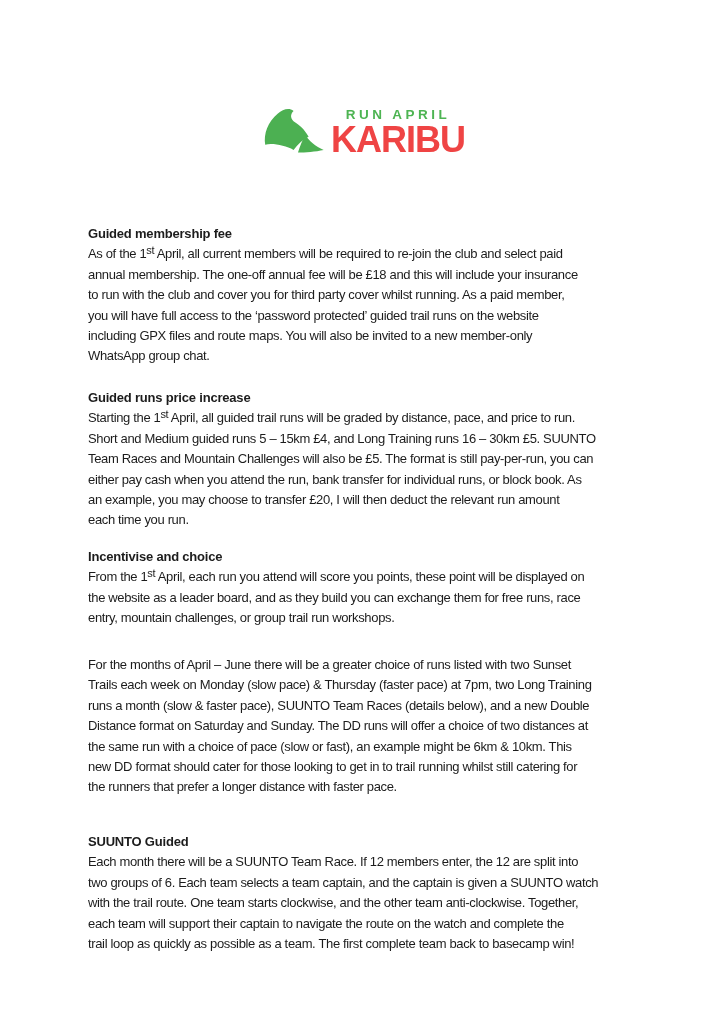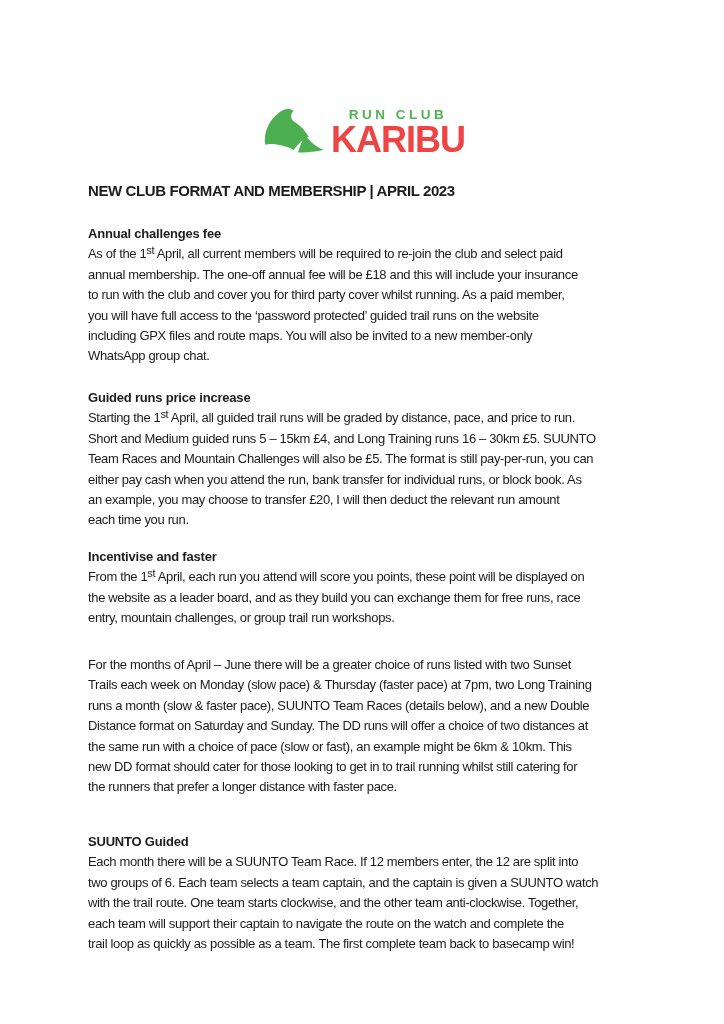--- a/index.html
+++ b/index.html
@@ -99,39 +99,38 @@
           C47,27 51,33 54,38
           C48,41 42,46 37,53
           C28,48 14,45 5,47 Z"></path>
         <path fill="#4cb052" d="M50,36
           C54,42 62,49 71,53
           C62,55 50,56 42,56
           C44,49 47,42 50,36 Z"></path>
       </svg>
     </div>
     <div class="logo-text">
-      <div class="logo-tagline" style="color: rgb(77, 180, 82);">RUN CLUB</div>
+      <div class="logo-tagline" style="color: rgb(77, 180, 82);">RUN APRIL</div>
       <div class="logo-brand">KARIBU</div>
     </div>
   </div>
 
-  <div class="doc-title">NEW CLUB FORMAT AND MEMBERSHIP | APRIL 2023</div>
 
   <div class="section" style="top:224px">
-    <h2>Annual challenges fee</h2>
+    <h2>Guided membership fee</h2>
     <p>As of the 1<sup>st</sup> April, all current members will be required to re-join the club and select paid<br>annual membership. The one-off annual fee will be £18 and this will include your insurance<br>to run with the club and cover you for third party cover whilst running. As a paid member,<br>you will have full access to the ‘password protected’ guided trail runs on the website<br>including GPX files and route maps. You will also be invited to a new member-only<br>WhatsApp group chat.</p>
   </div>
 
   <div class="section" style="top:388px">
     <h2>Guided runs price increase</h2>
     <p>Starting the 1<sup>st</sup> April, all guided trail runs will be graded by distance, pace, and price to run.<br>Short and Medium guided runs 5 – 15km £4, and Long Training runs 16 – 30km £5. SUUNTO<br>Team Races and Mountain Challenges will also be £5. The format is still pay-per-run, you can<br>either pay cash when you attend the run, bank transfer for individual runs, or block book. As<br>an example, you may choose to transfer £20, I will then deduct the relevant run amount<br>each time you run.</p>
   </div>
 
   <div class="section" style="top:547px">
-    <h2>Incentivise and faster</h2>
+    <h2>Incentivise and choice</h2>
     <p>From the 1<sup>st</sup> April, each run you attend will score you points, these point will be displayed on<br>the website as a leader board, and as they build you can exchange them for free runs, race<br>entry, mountain challenges, or group trail run workshops.</p>
   </div>
 
   <div class="section" style="top:655px">
     <p>For the months of April – June there will be a greater choice of runs listed with two Sunset<br>Trails each week on Monday (slow pace) &amp; Thursday (faster pace) at 7pm, two Long Training<br>runs a month (slow &amp; faster pace), SUUNTO Team Races (details below), and a new Double<br>Distance format on Saturday and Sunday. The DD runs will offer a choice of two distances at<br>the same run with a choice of pace (slow or fast), an example might be 6km &amp; 10km. This<br>new DD format should cater for those looking to get in to trail running whilst still catering for<br>the runners that prefer a longer distance with faster pace.</p>
   </div>
 
   <div class="section" style="top:832px">
     <h2>SUUNTO Guided</h2>
     <p>Each month there will be a SUUNTO Team Race. If 12 members enter, the 12 are split into<br>two groups of 6. Each team selects a team captain, and the captain is given a SUUNTO watch<br>with the trail route. One team starts clockwise, and the other team anti-clockwise. Together,<br>each team will support their captain to navigate the route on the watch and complete the<br>trail loop as quickly as possible as a team. The first complete team back to basecamp win!</p>

